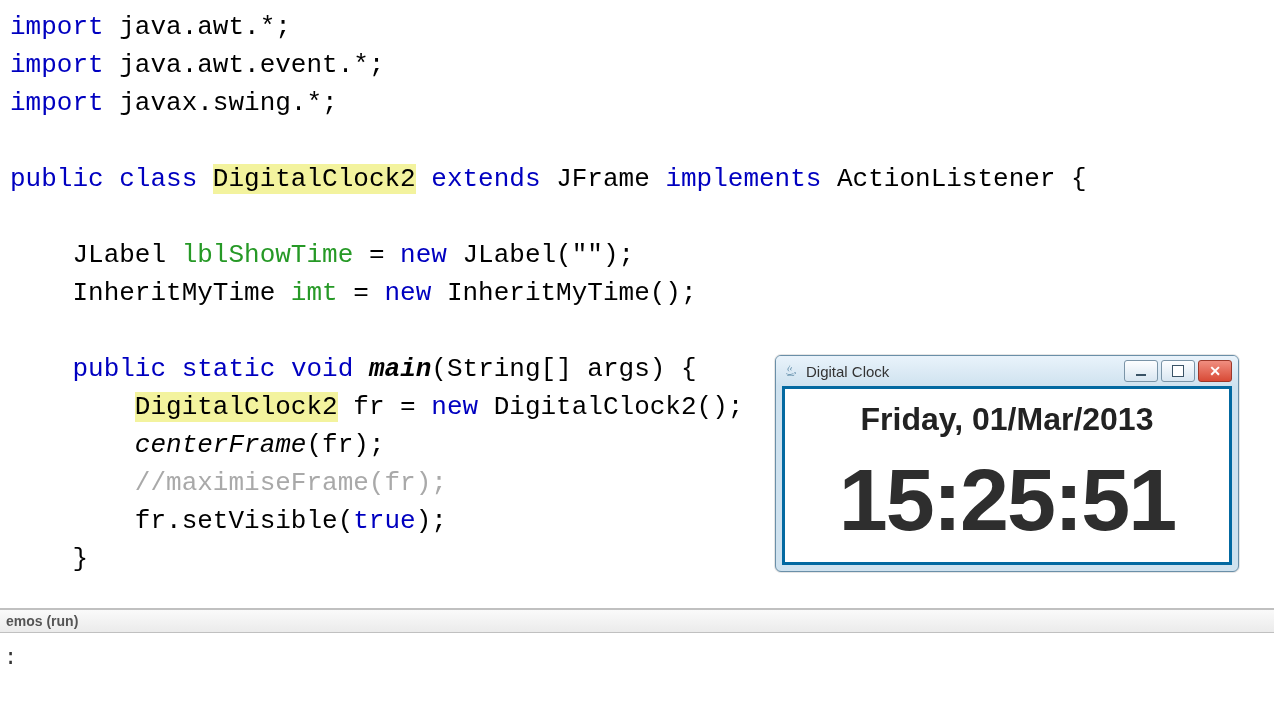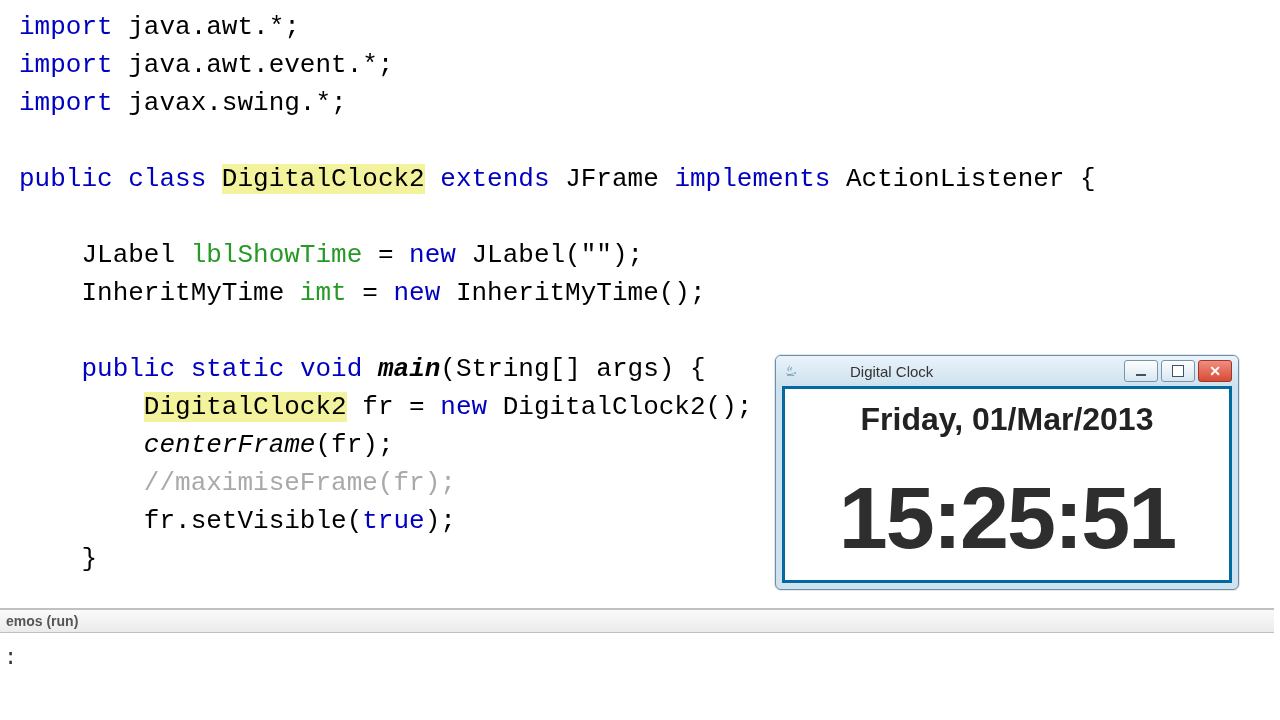--- a/index.html
+++ b/index.html
@@ -1,40 +1,40 @@
 <!DOCTYPE html>
 <html><head>
 <meta charset="utf-8">
 <style>
   html,body{margin:0;padding:0;width:1280px;height:720px;background:#fff;font-family:Consolas,"Courier New",monospace;overflow:hidden;}
-  .editor{padding:8px 19px;font-size:26px;line-height:38px;white-space:pre;}
+  .editor{padding:8px 10px;font-size:26px;line-height:38px;white-space:pre;}
   .kw{color:#0000c0;}
   .fld{color:#269926;}
   .bold{font-weight:bold;}
   .ital{font-style:italic;}
   .com{color:#a9a9a9;}
   .highlight{background:#f3f39e;}
   .str{color:#000;}
   .console-bar{position:absolute;left:0;top:608px;right:6px;border-top:2px solid #c0c0c0;border-bottom:1px solid #c0c0c0;background:linear-gradient(#fafafa,#ebebeb);font-family:Tahoma,Arial,sans-serif;font-size:14px;padding:3px 6px;color:#555;font-weight:bold;}
   .console-out{position:absolute;left:0;top:640px;font-family:"Courier New",monospace;font-size:22px;padding:6px 4px;color:#333;}
   
   .jwin{position:absolute;left:775px;top:355px;width:462px;background:#cfe2ef;border:1px solid #6a8fa8;border-radius:6px;box-shadow:0 0 0 1px rgba(0,0,0,.1);}
   .titlebar{display:flex;align-items:center;padding:4px 6px;background:linear-gradient(#e9f3fb,#cfe2ef);border-top-left-radius:5px;border-top-right-radius:5px;}
   .java-icon{width:18px;height:18px;display:flex;align-items:center;justify-content:center;margin-right:6px;}
   .java-icon svg{width:16px;height:16px;}
-  .title-text{flex:1;font-family:"Segoe UI",Tahoma,sans-serif;font-size:15px;color:#333;margin-left:44px;}
+  .title-text{flex:1;font-family:"Segoe UI",Tahoma,sans-serif;font-size:15px;color:#333;}
   .winbtns{display:flex;gap:3px;}
   .winbtn{width:32px;height:20px;border:1px solid #7a94a7;border-radius:3px;display:flex;align-items:center;justify-content:center;font-family:Arial,sans-serif;font-size:12px;background:linear-gradient(#fdfeff,#d8e6f1);}
   .winbtn.close{background:linear-gradient(#f08e80,#d84a36);border-color:#9c382a;color:#fff;font-weight:bold;}
   .winbtn.min span{display:block;width:10px;height:2px;background:#3a5366;margin-top:8px;}
   .winbtn.max span{display:block;width:10px;height:10px;border:1px solid #3a5366;background:#fff;}
   .winbtn.close span{font-size:14px;line-height:1;}
   .content{background:#fff;border:3px solid #0369a1;margin:0 6px 6px 6px;padding:10px 6px 18px 6px;text-align:center;}
   .date{font-family:Arial,Helvetica,sans-serif;font-size:32px;font-weight:bold;color:#222;margin-top:2px;}
-  .time{font-family:Arial,Helvetica,sans-serif;font-size:88px;font-weight:bold;color:#2e2e2e;letter-spacing:-2px;line-height:1;margin-top:36px;}
+  .time{font-family:Arial,Helvetica,sans-serif;font-size:88px;font-weight:bold;color:#2e2e2e;letter-spacing:-2px;line-height:1;margin-top:18px;}
 </style>
 </head>
 <body>
 
 <div class="editor"><span class="kw">import</span><span> java.awt.*;</span>
 <span class="kw">import</span><span> java.awt.event.*;</span>
 <span class="kw">import</span><span> javax.swing.*;</span>
 
 <span class="kw">public</span> <span class="kw">class</span> <span class="highlight">DigitalClock2</span> <span class="kw">extends</span> <span>JFrame</span> <span class="kw">implements</span> <span>ActionListener {</span>
 

